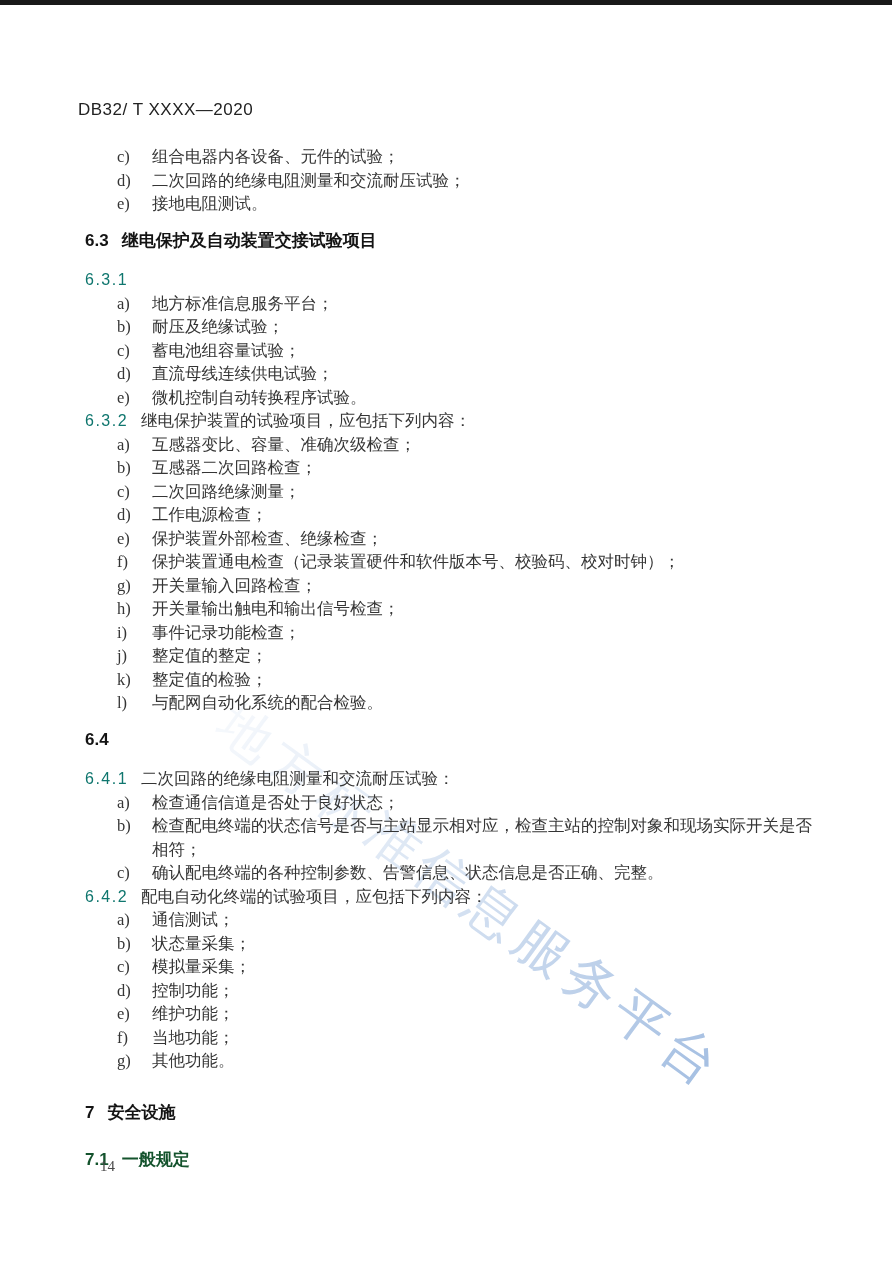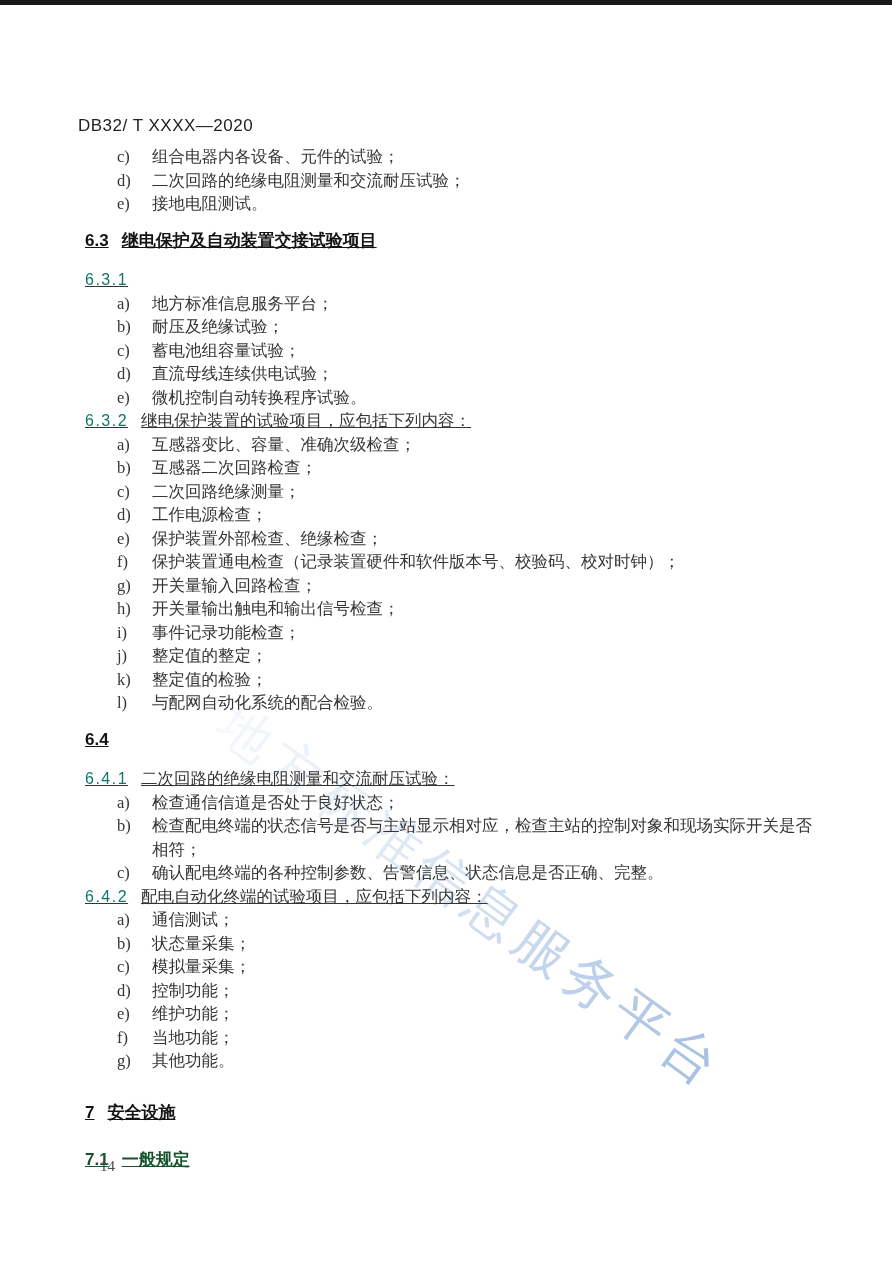--- a/index.html
+++ b/index.html
@@ -10,21 +10,21 @@
     overflow:hidden;
     font-family:"Liberation Serif","DejaVu Serif",serif;
     color:#353535;
   }
   .topbar {
     position:absolute; top:0; left:0;
     width:100%; height:5px;
     background:#191919;
   }
   .page-header {
-    position:absolute; top:116px; left:78px;
+    position:absolute; top:100px; left:78px;
     font-family:"Liberation Sans","DejaVu Sans",sans-serif;
     font-size:17px; letter-spacing:0.5px;
     color:#222;
     z-index:2;
     text-align:right;
   }
   .watermark {
     position:absolute; left:245px; top:688px;
     font-size:54px; letter-spacing:7px;
     white-space:nowrap;
@@ -35,21 +35,21 @@
     mask-image:linear-gradient(90deg, rgba(0,0,0,0.10) 0%, rgba(0,0,0,0.40) 45%, rgba(0,0,0,0.95) 100%);
     z-index:1;
     pointer-events:none;
   }
   .doc {
     position:absolute; left:85px; top:145px;
     width:730px;
     font-size:16.5px; line-height:23.5px;
     z-index:2;
   }
-  .block { display:flex; align-items:flex-start;text-decoration:underline; }
+  .block { display:flex; align-items:flex-start; }
   .block .num { flex:none; margin-right:13px; white-space:nowrap; }
   .heading {
     font-family:"Liberation Sans","DejaVu Sans",sans-serif;
     font-weight:bold; color:#141414; font-size:17px;
     margin:13px 0 16px 0;
   }
   .chapter {
     font-family:"Liberation Sans","DejaVu Sans",sans-serif;
     font-weight:bold; color:#141414; font-size:17px;
     margin:28px 0 0 0;

